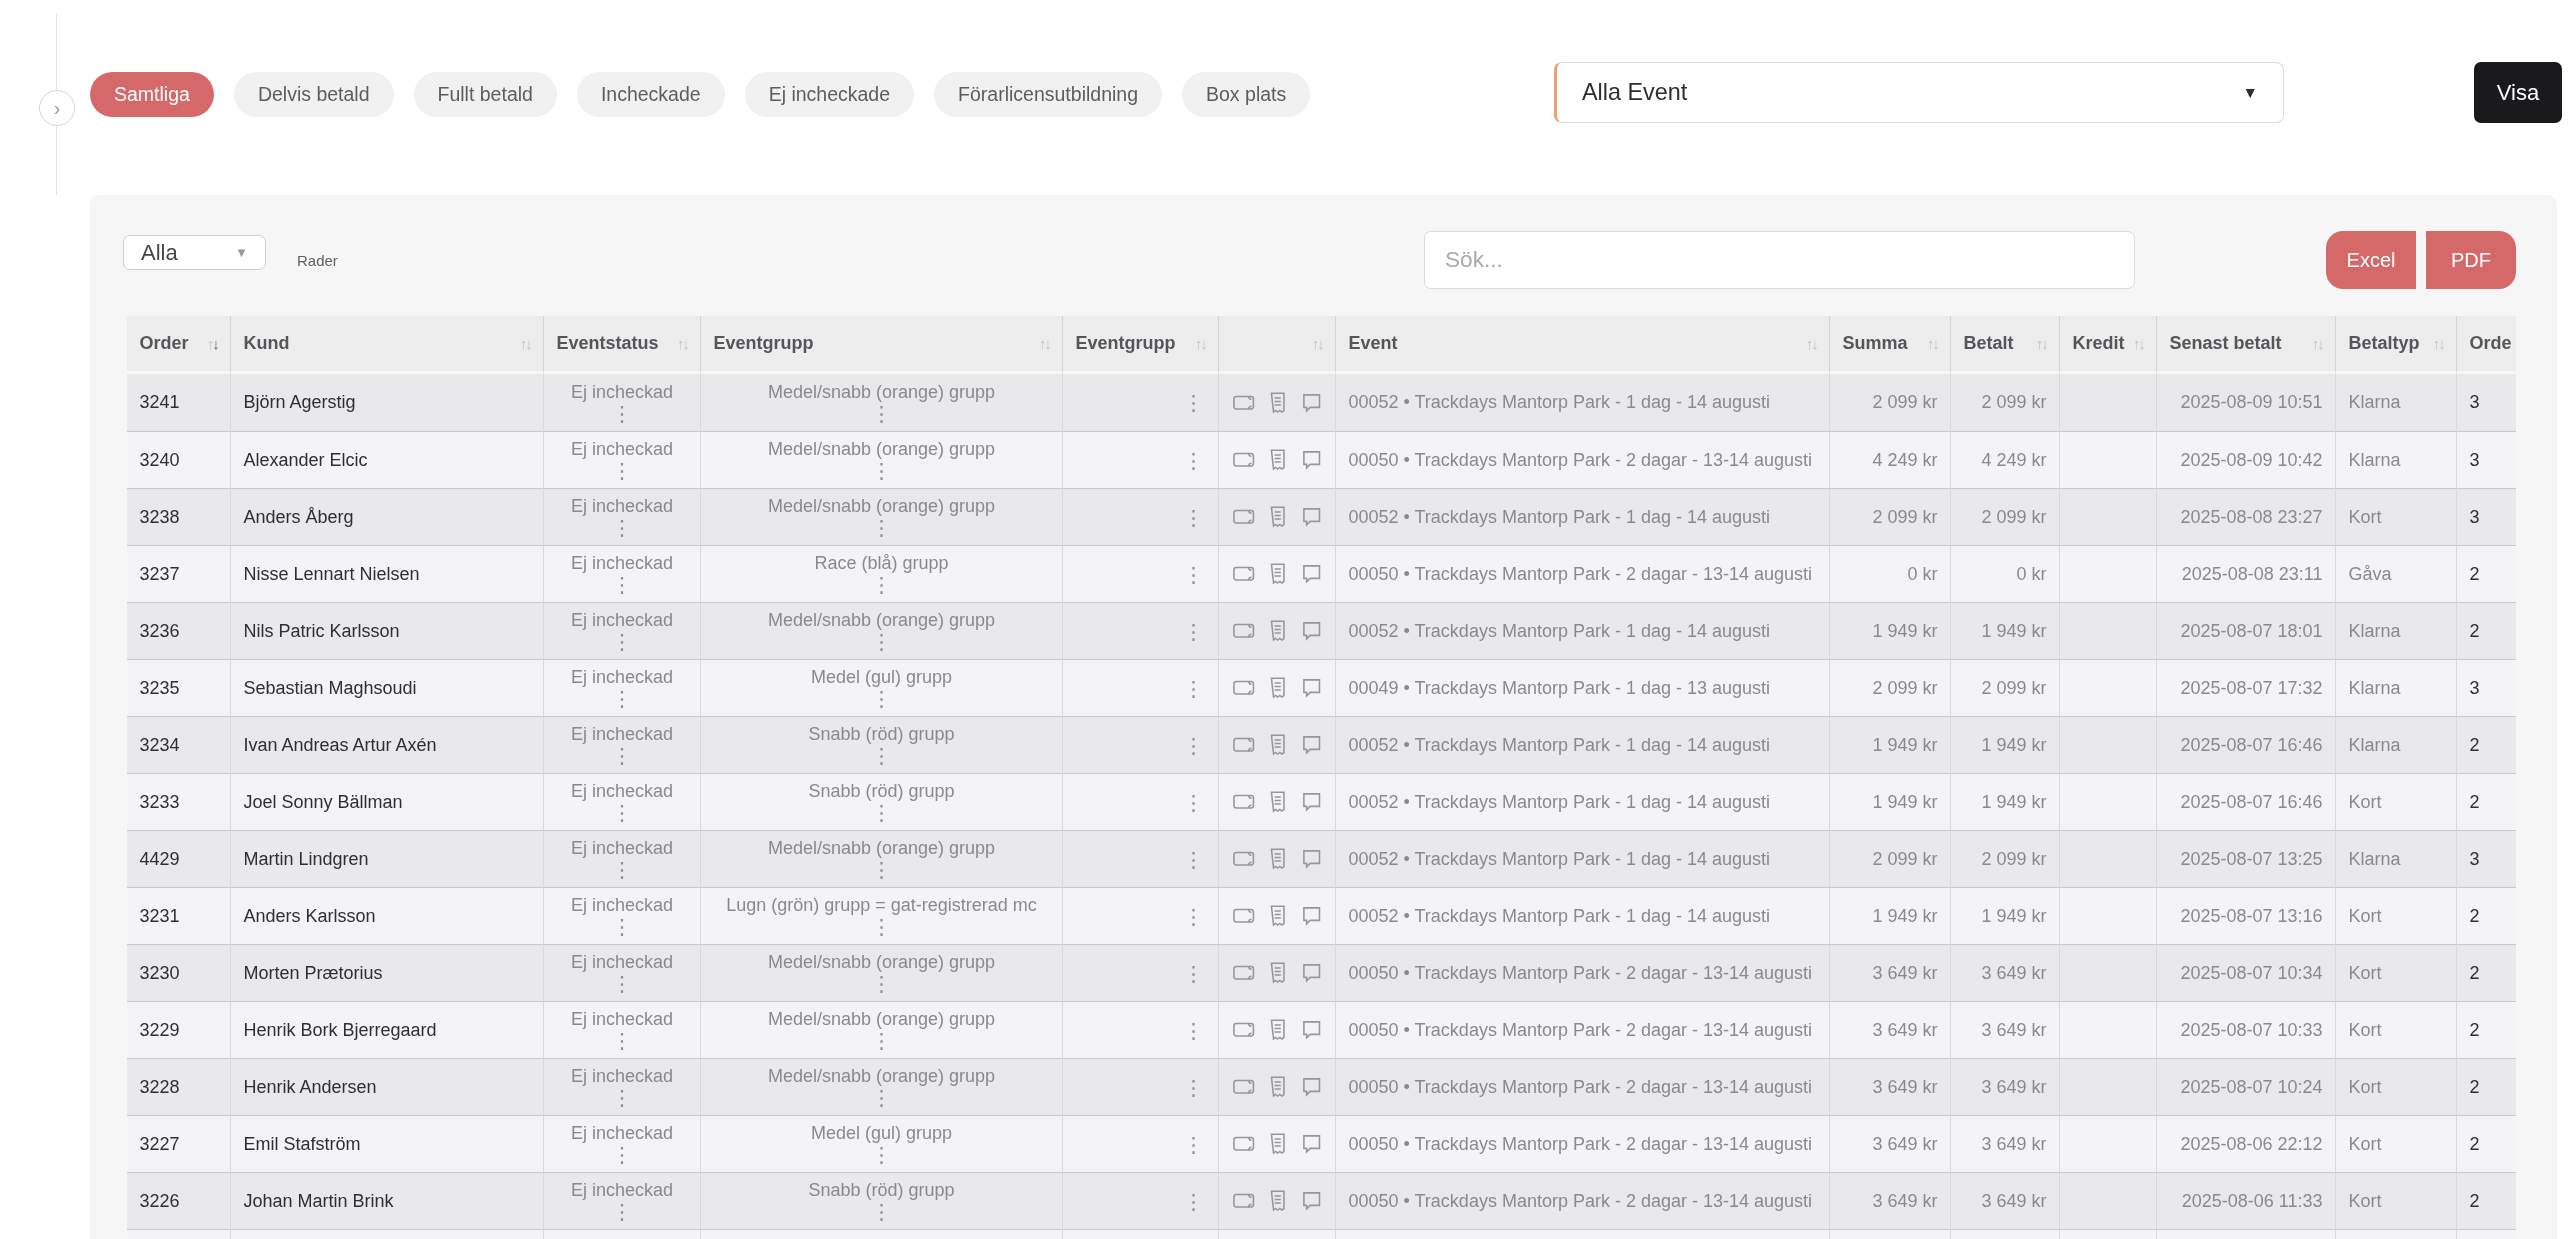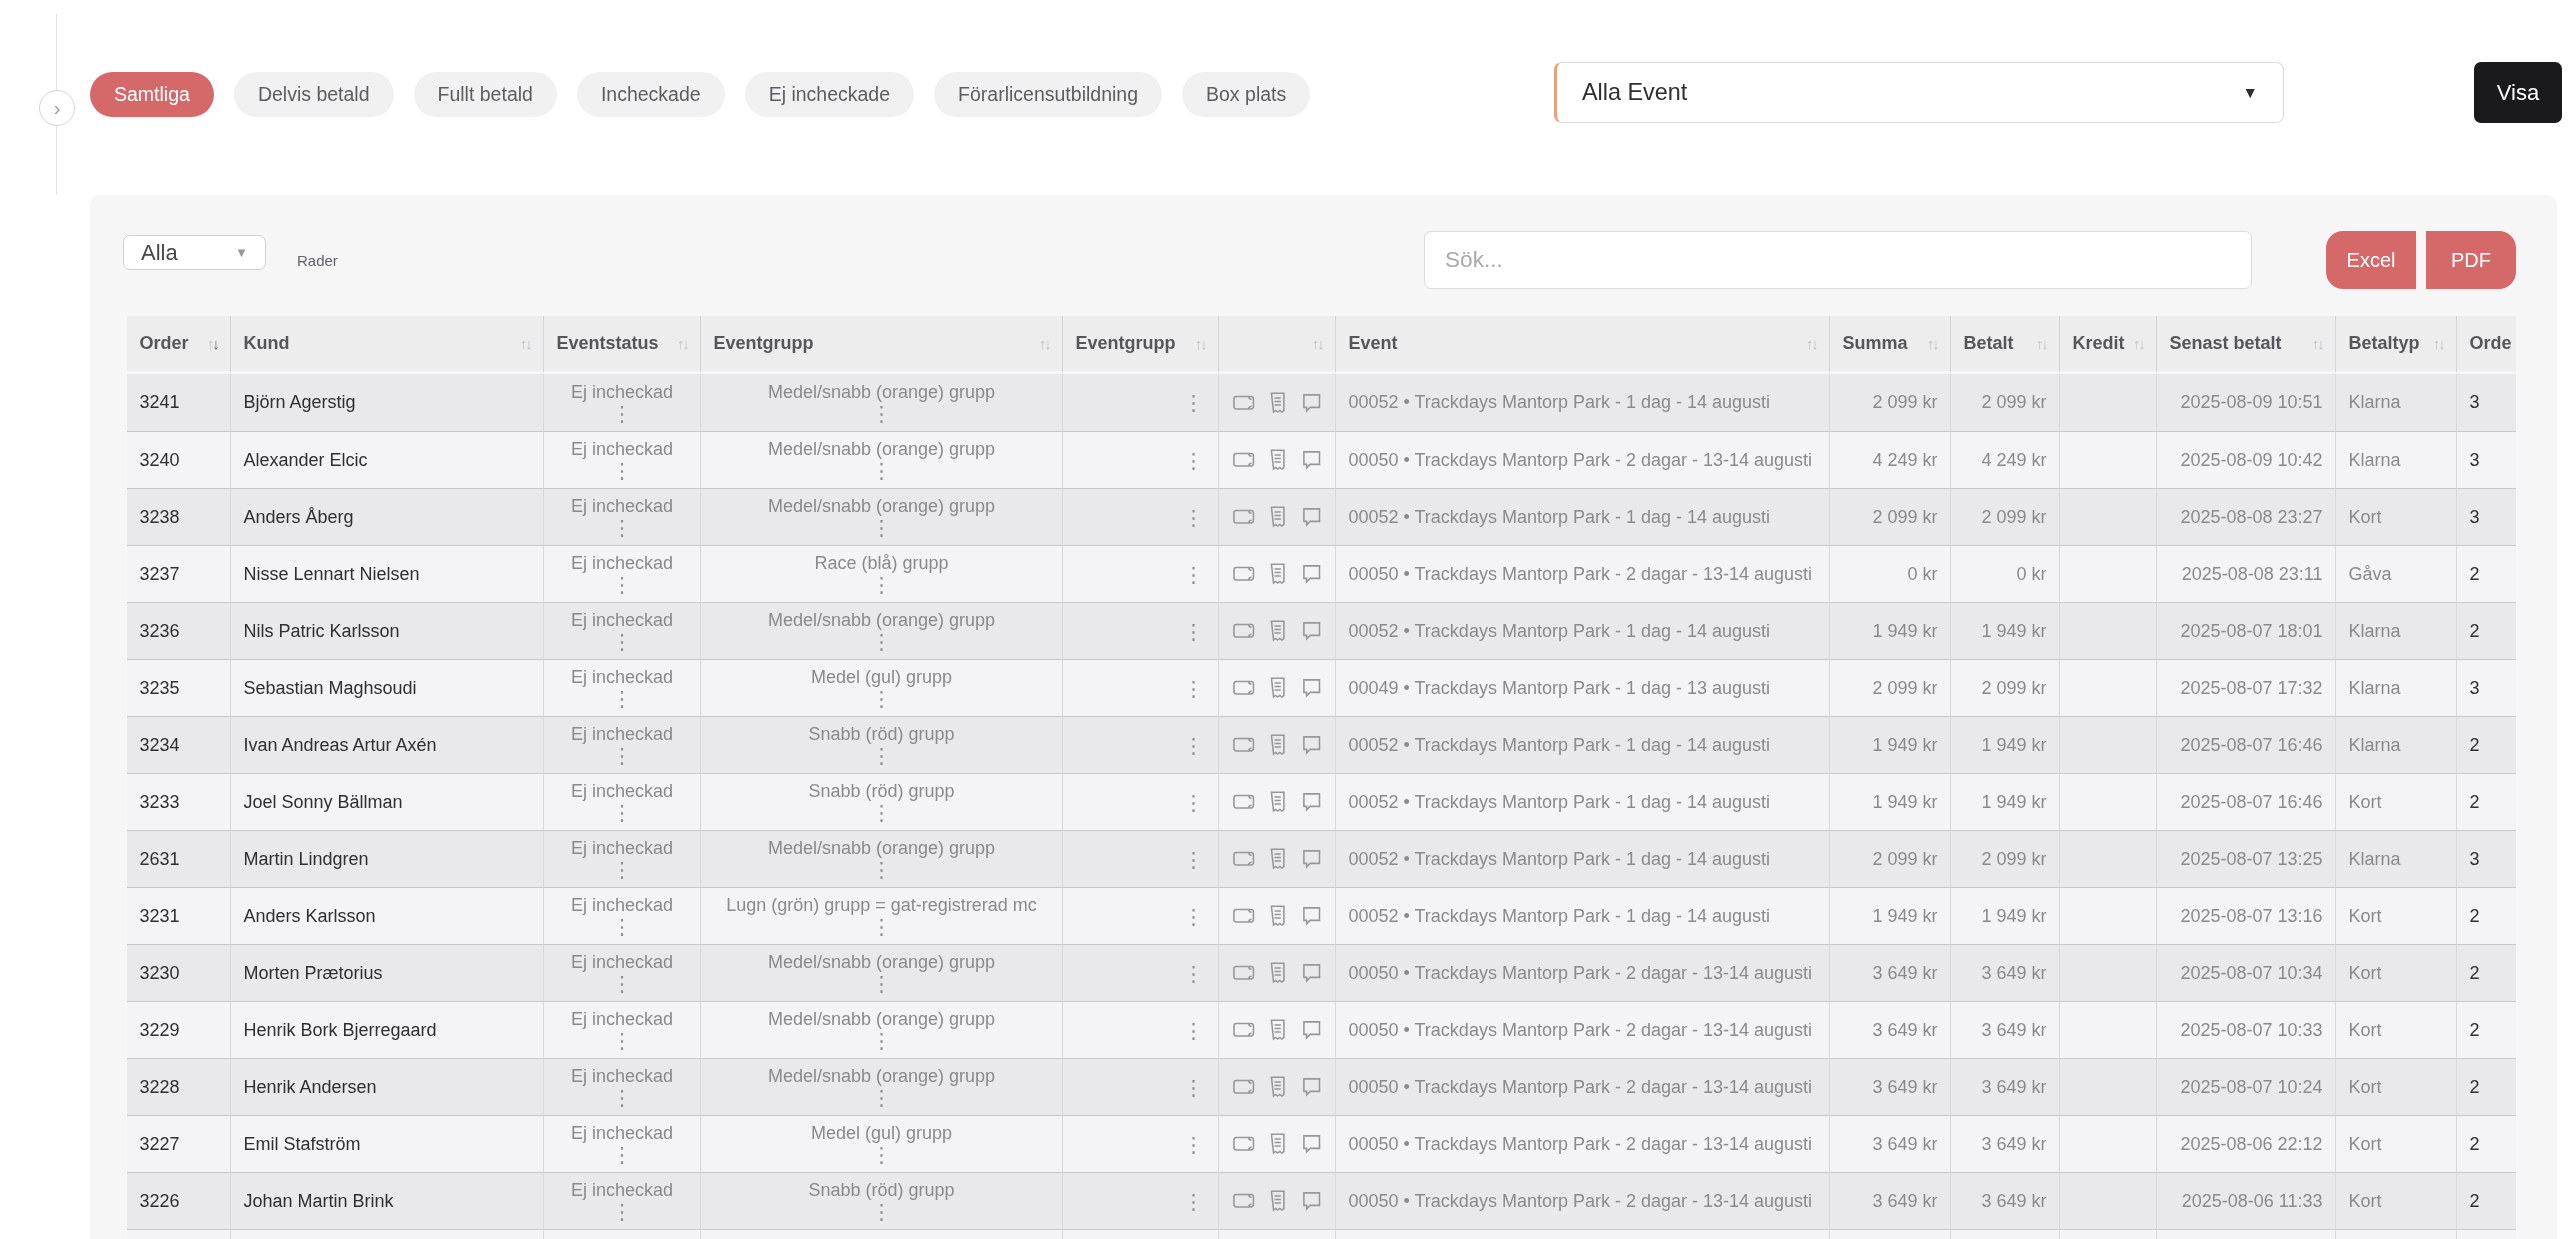--- a/index.html
+++ b/index.html
@@ -27,21 +27,21 @@
   
   .panel { position:absolute; left:90px; top:195px; width:2467px; height:1044px;
            background:#f6f6f7; border-radius:9.3px 9.3px 0 0; }
   .toolbar { position:relative; height:93px; }
   .rows-select { position:absolute; left:33px; top:40px; width:143px; height:35px; background:#fff;
                  border:1.6px solid #cfcfd2; border-radius:7px; display:flex; align-items:center;
                  justify-content:space-between; padding:0 17px; font-size:22px; color:#47474b; cursor:pointer; }
   .rows-select .arrow { font-size:13.2px; color:#98989c; }
   .rows-label { position:absolute; left:207px; top:40px; height:51px; display:flex; align-items:center;
                 font-size:15px; color:#626266; }
-  .search-input { position:absolute; left:1334px; top:36px; width:828px; height:58px; background:#fff;
+  .search-input { position:absolute; left:1334px; top:36px; width:711px; height:58px; background:#fff;
                   border:1.6px solid #dcdcde; border-radius:7px; padding:0 20px; font-size:22.6px;
                   color:#47474b; font-family:"Liberation Sans", sans-serif; }
   .search-input::placeholder { color:#a9a9ad; }
   .export-group { position:absolute; left:2236px; top:36px; height:58px; display:flex; gap:10px;
                   border-radius:17px; overflow:hidden; }
   .export-btn { width:90px; height:58px; background:#d5696a; color:#fff; border:none;
                 font-size:20px; cursor:pointer; }
 
   
   .table-clip { margin:28px 0 0 37px; width:2389px; overflow:hidden; }
@@ -589,21 +589,21 @@
             </td>
             <td>00052 • Trackdays Mantorp Park - 1 dag - 14 augusti</td>
             <td class="right">1 949 kr</td>
             <td class="right">1 949 kr</td>
             <td></td>
             <td class="right">2025-08-07 16:46</td>
             <td>Kort</td>
             <td class="b">2</td>
           </tr>
           <tr>
-            <td class="b">2631</td>
+            <td class="b">4429</td>
             <td class="b">Martin Lindgren</td>
             <td>
               <div class="cell-flex">
                 <span>Ej incheckad</span>
                 <span class="kebab">⋮</span>
               </div>
             </td>
             <td>
               <div class="cell-flex">
                 <span>Medel/snabb (orange) grupp</span>

